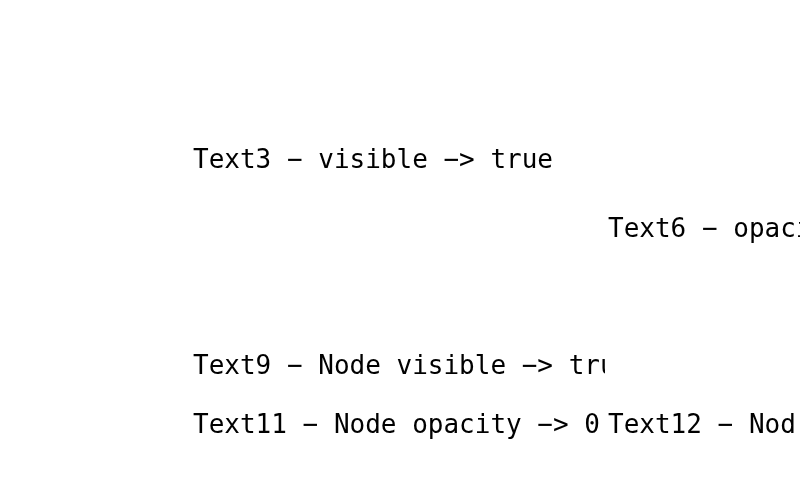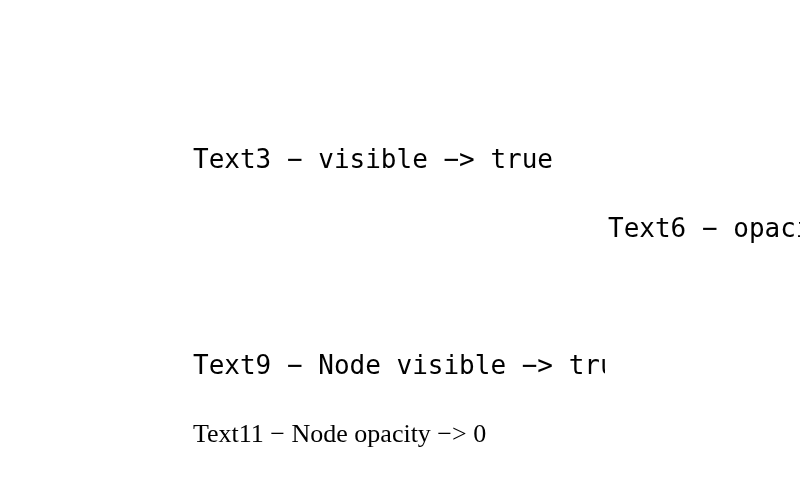--- a/index.html
+++ b/index.html
@@ -24,28 +24,29 @@
     overflow: hidden;
     height: 34px;
   }
   
   .colA { left: 193px; width: 412px; }
   .colB { left: 608px; width: 192px; }
   
   .row1 { top: 146px; }
   .row2 { top: 215px; }
   .row3 { top: 352px; }
-  .row4 { top: 421px; font-family: Liberation Serif, serif; }
+  .row4 { top: 411px; }
 </style>
 </head>
 <body>
 
 <div id="screen">
   <div class="txt-cell colA row1">Text3 − visible −&gt; true</div>
 
   <div class="txt-cell colB row2">Text6 − opaci</div>
 
   <div class="txt-cell colA row3">Text9 − Node visible −&gt; tru</div>
 
 
   <div class="txt-cell colA row4">Text11 − Node opacity −&gt; 0</div>
 
+  <div class="txt-cell colB row4">Text12 − Nod</div>
 </div>
 
 </body></html>

